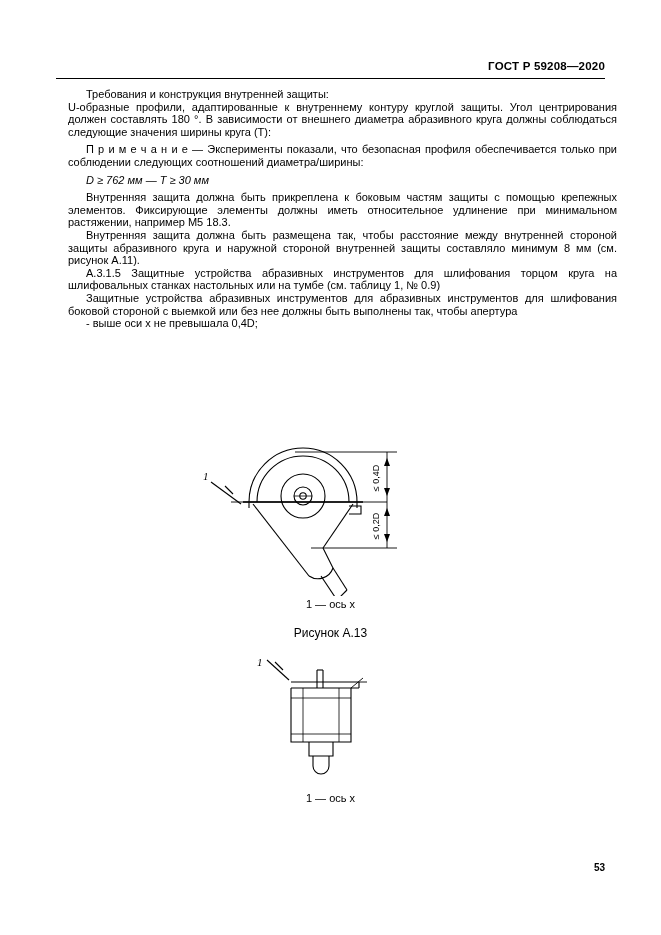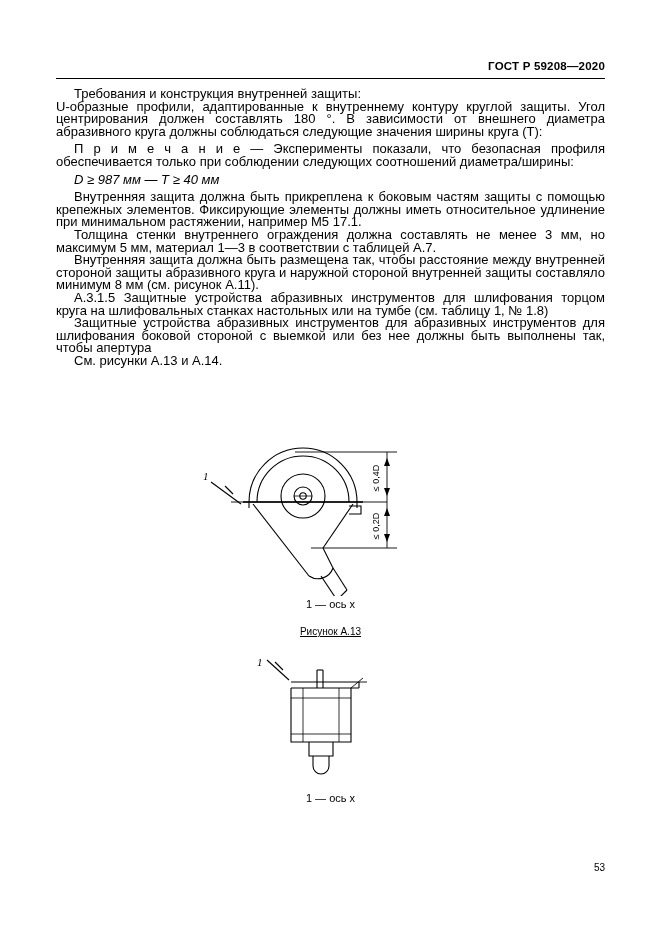--- a/index.html
+++ b/index.html
@@ -35,23 +35,23 @@
     position: absolute;
     top: 78px;
     left: 56px;
     right: 56px;
     border-bottom: 1.2px solid #000;
   }
   
   .content {
     position: absolute;
     top: 88px;
-    left: 56px;
+    left: 68px;
     width: 549px;
-    font-size: 13px;
+    font-size: 11px;
     line-height: 12.6px;
     text-align: justify;
   }
   .content p {
     margin: 0 0 0 0;
   }
   .para {
     text-indent: 18px;
     margin-bottom: 1px;
   }
@@ -80,35 +80,34 @@
     text-align: center;
   }
   .fig1 { top: 436px; }
   .fig2 { top: 650px; }
   .fig-caption-note {
     font-size: 11px;
     margin-top: 2px;
     font-style: normal;
   }
   .fig-caption {
-    font-size: 10px;
+    font-size: 12px;
     margin-top: 16px;
-    text-decoration: underline;
   }
   .svgwrap {
     display: block;
     margin: 0 auto;
   }
   
   .page-number {
     position: absolute;
     right: 56px;
     bottom: 62px;
     font-size: 10px;
-    font-weight: normal;
+    font-weight: bold;
   }
 </style>
 </head>
 <body>
 
 <div class="page">
 
   <div class="header">ГОСТ Р 59208—2020</div>
   <div class="header-rule"></div>
 
@@ -117,37 +116,36 @@
     <p class="para">Требования и конструкция внутренней защиты:</p>
 
     <p class="para noindent">U-образные профили, адаптированные к внутреннему контуру круглой защиты. Угол центрирования должен составлять 180 °. В зависимости от внешнего диаметра абразивного круга должны соблюдаться следующие значения ширины круга (T):</p>
 
     <div class="gap"></div>
 
     <p class="para">П р и м е ч а н и е  — Эксперименты показали, что безопасная профиля обеспечивается только при соблюдении следующих соотношений диаметра/ширины:</p>
 
     <div class="gap"></div>
 
-    <p class="list-line ital">D ≥ 987 мм — T ≥ 40 мм</p>
+    <p class="list-line ital">D ≥ 762 мм — T ≥ 30 мм</p>
 
     <div class="gap"></div>
 
 
-    <p class="para">Внутренняя защита должна быть прикреплена к боковым частям защиты с помощью крепежных элементов. Фиксирующие элементы должны иметь относительное удлинение при минимальном растяжении, например М5 17.1.</p>
-
-    <p class="para">Толщина стенки внутреннего ограждения должна составлять не менее 3 мм, но максимум 5 мм, материал 1—3 в соответствии с таблицей А.7.</p>
+    <p class="para">Внутренняя защита должна быть прикреплена к боковым частям защиты с помощью крепежных элементов. Фиксирующие элементы должны иметь относительное удлинение при минимальном растяжении, например М5 18.3.</p>
+
 
     <p class="para">Внутренняя защита должна быть размещена так, чтобы расстояние между внутренней стороной защиты абразивного круга и наружной стороной внутренней защиты составляло минимум 8 мм (см. рисунок А.11).</p>
 
-    <p class="para">А.3.1.5 Защитные устройства абразивных инструментов для шлифования торцом круга на шлифовальных станках настольных или на тумбе (см. таблицу 1, № 1.8)</p>
+    <p class="para">А.3.1.5 Защитные устройства абразивных инструментов для шлифования торцом круга на шлифовальных станках настольных или на тумбе (см. таблицу 1, № 0.9)</p>
 
     <p class="para">Защитные устройства абразивных инструментов для абразивных инструментов для шлифования боковой стороной с выемкой или без нее должны быть выполнены так, чтобы апертура</p>
 
-
-    <p class="para">См. рисунки А.13 и А.14.</p>
+    <p class="dash-line">- выше оси х не превышала 0,4D;</p>
+
 
   </div>
 
   <div class="figure fig1">
     <svg class="svgwrap" width="280" height="160" viewBox="0 0 280 160">
       <g fill="none" stroke="#000" stroke-width="1.1">
 
         <path d="M 58 66 A 54 54 0 0 1 166 66"></path>
         <path d="M 58 66 L 58 72"></path>
         <path d="M 166 66 L 166 72"></path>

